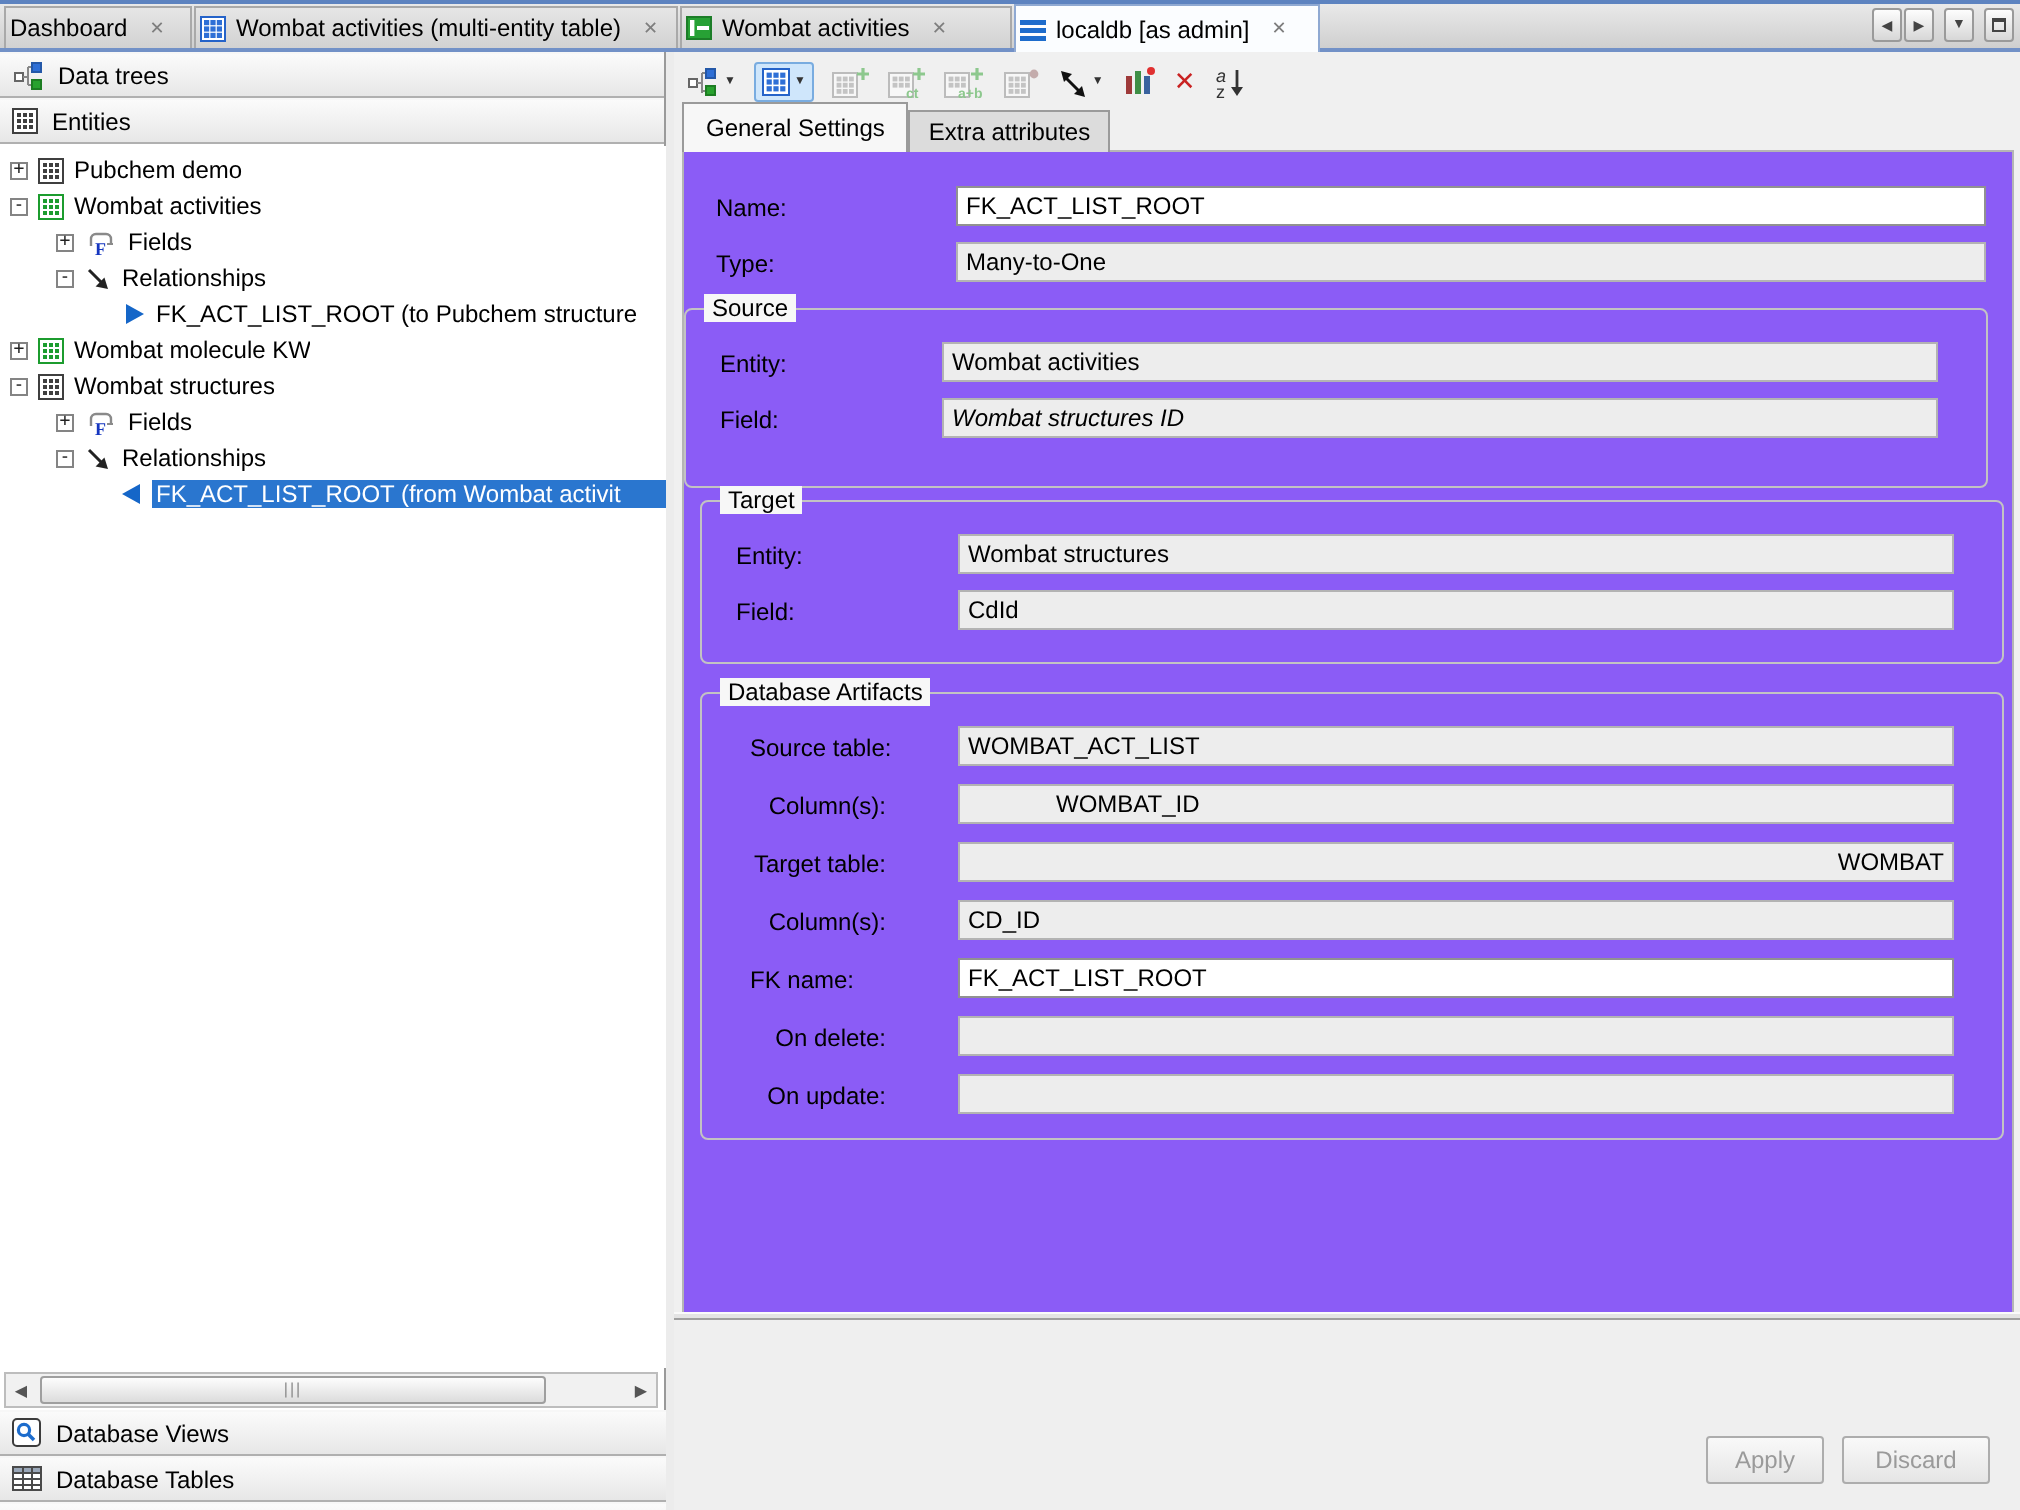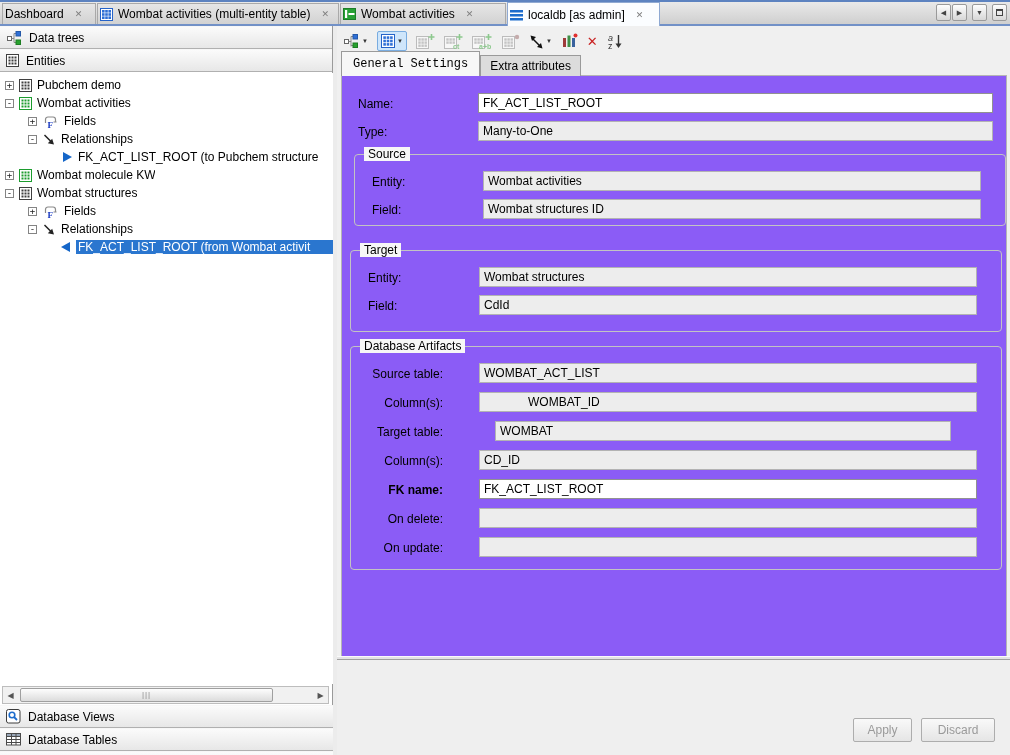--- a/index.html
+++ b/index.html
@@ -44,21 +44,21 @@
   .splitter{position:absolute;left:333px;top:24px;width:4px;height:731px;background:#ececec;}
   .toolbar{position:absolute;left:6px;top:3px;height:24px;display:flex;align-items:center;gap:9px;}
   .tbtn{display:inline-flex;align-items:center;gap:2px;}
   .tbtn.disabled{opacity:.5;}
   .selbox{display:inline-flex;align-items:center;gap:2px;background:#cfe6fb;border:1px solid #79ace0;border-radius:2px;padding:2px 3px;}
   .caret{font-size:6px;color:#333;}
   .redx{color:#c92222;font-weight:bold;font-size:13px;font-family:"DejaVu Sans",sans-serif;}
   
   .etabs{position:absolute;left:4px;top:27px;height:23px;display:flex;align-items:flex-end;z-index:2;}
   .etab{padding:3px 9px 3px 9px;border:1px solid #9a9a9a;border-bottom:none;background:#dcdcdc;font-size:12px;}
-  .etab.active{background:#f7f7f7;padding:5px 11px;position:relative;z-index:3;font-family:Liberation Mono, monospace;}
+  .etab.active{background:#f7f7f7;padding:5px 11px;position:relative;z-index:3;}
   
   .form{position:absolute;left:4px;top:49px;width:666px;height:582px;background:#8b5cf6;border:1px solid #b5b5b5;}
   .flabel{position:absolute;font-size:12px;color:#000;}
   .field{position:absolute;height:20px;border:1px solid #919191;background:#fff;font-family:"Liberation Sans","DejaVu Sans",sans-serif;
          font-size:12px;padding:0 4px;color:#000;}
   .field.ro{background:#ededed;border:1px solid #b3b3b3;}
   .groupbox{position:absolute;border:1px solid #c3c3c3;border-radius:4px;}
   .gtitle{position:absolute;top:-8px;left:9px;background:#f7f7f7;padding:0 4px;font-size:12px;}
   
   .sash{position:absolute;left:0;top:630px;width:673px;height:4px;background:#e4e4e4;border-top:1px solid #fafafa;border-bottom:1px solid #9f9f9f;}
@@ -479,52 +479,52 @@
       <span class="etab active">General Settings</span>
       <span class="etab">Extra attributes</span>
     </div>
 
     <div class="form">
       <span class="flabel" style="left:16px;top:21px;">Name:</span>
       <input class="field" style="left: 136px; top: 17px; width: 515px;" readonly="" value="FK_ACT_LIST_ROOT">
       <span class="flabel" style="left:16px;top:49px;">Type:</span>
       <input class="field ro" style="left: 136px; top: 45px; width: 515px;" readonly="" value="Many-to-One">
 
-      <div class="groupbox" style="left:12px;top:78px;width:652px;height:72px;">
+      <div class="groupbox" style="left:0;top:78px;width:652px;height:90px;">
         <span class="gtitle">Source</span>
         <span class="flabel" style="left:17px;top:20px;">Entity:</span>
         <input class="field ro" style="left: 128px; top: 16px; width: 498px;" readonly="" value="Wombat activities">
         <span class="flabel" style="left:17px;top:48px;">Field:</span>
-        <input class="field ro" style="left: 128px; top: 44px; width: 498px;" readonly="" value="Wombat structures ID">
+        <input class="field ro" style="left: 128px; top: 44px; width: 498px; font-style: italic;" readonly="" value="Wombat structures ID">
       </div>
 
       <div class="groupbox" style="left:8px;top:174px;width:652px;height:82px;">
         <span class="gtitle">Target</span>
         <span class="flabel" style="left:17px;top:20px;">Entity:</span>
         <input class="field ro" style="left: 128px; top: 16px; width: 498px;" readonly="" value="Wombat structures">
         <span class="flabel" style="left:17px;top:48px;">Field:</span>
         <input class="field ro" style="left: 128px; top: 44px; width: 498px;" readonly="" value="CdId">
       </div>
 
       <div class="groupbox" style="left:8px;top:270px;width:652px;height:224px;">
         <span class="gtitle">Database Artifacts</span>
 
-        <span class="flabel" style="left:8px;top:20px;width:84px;text-align:right;">Source table:</span>
+        <span class="flabel" style="left:24px;top:20px;width:84px;">Source table:</span>
         <input class="field ro" style="left: 128px; top: 16px; width: 498px;" readonly="" value="WOMBAT_ACT_LIST">
 
         <span class="flabel" style="left:8px;top:49px;width:84px;text-align:right;">Column(s):</span>
         <input class="field ro" style="left: 128px; top: 45px; width: 498px; padding-left: 48px;" readonly="" value="WOMBAT_ID">
 
         <span class="flabel" style="left:8px;top:78px;width:84px;text-align:right;">Target table:</span>
-        <input class="field ro" style="left: 144px; top: 74px; width: 456px;" readonly="" value="WOMBAT">
+        <input class="field ro" style="left: 128px; top: 74px; width: 498px; text-align: right;" readonly="" value="WOMBAT">
 
         <span class="flabel" style="left:8px;top:107px;width:84px;text-align:right;">Column(s):</span>
         <input class="field ro" style="left: 128px; top: 103px; width: 498px;" readonly="" value="CD_ID">
 
-        <span class="flabel" style="left:8px;top:136px;width:84px;text-align:right;font-weight:bold;">FK name:</span>
+        <span class="flabel" style="left:8px;top:136px;width:84px;text-align:center;">FK name:</span>
         <input class="field" style="left: 128px; top: 132px; width: 498px;" readonly="" value="FK_ACT_LIST_ROOT">
 
         <span class="flabel" style="left:8px;top:165px;width:84px;text-align:right;">On delete:</span>
         <input class="field ro" style="left: 128px; top: 161px; width: 498px;" readonly="" value="">
 
         <span class="flabel" style="left:8px;top:194px;width:84px;text-align:right;">On update:</span>
         <input class="field ro" style="left: 128px; top: 190px; width: 498px;" readonly="" value="">
       </div>
     </div>
 

